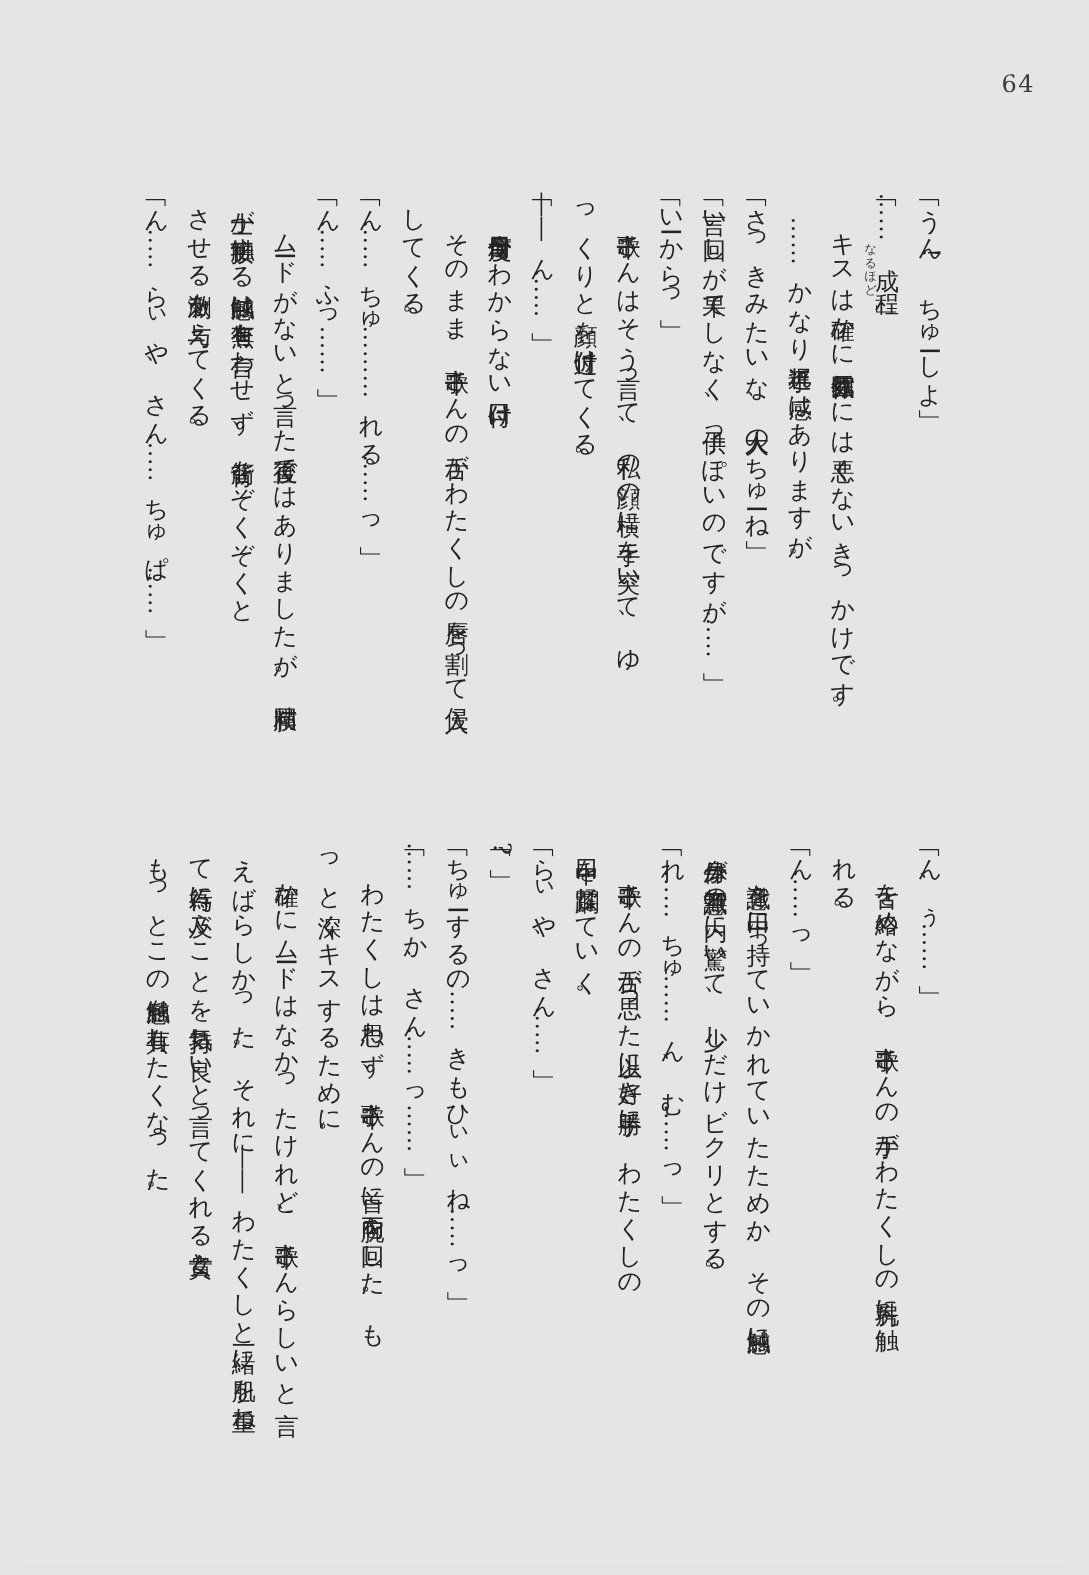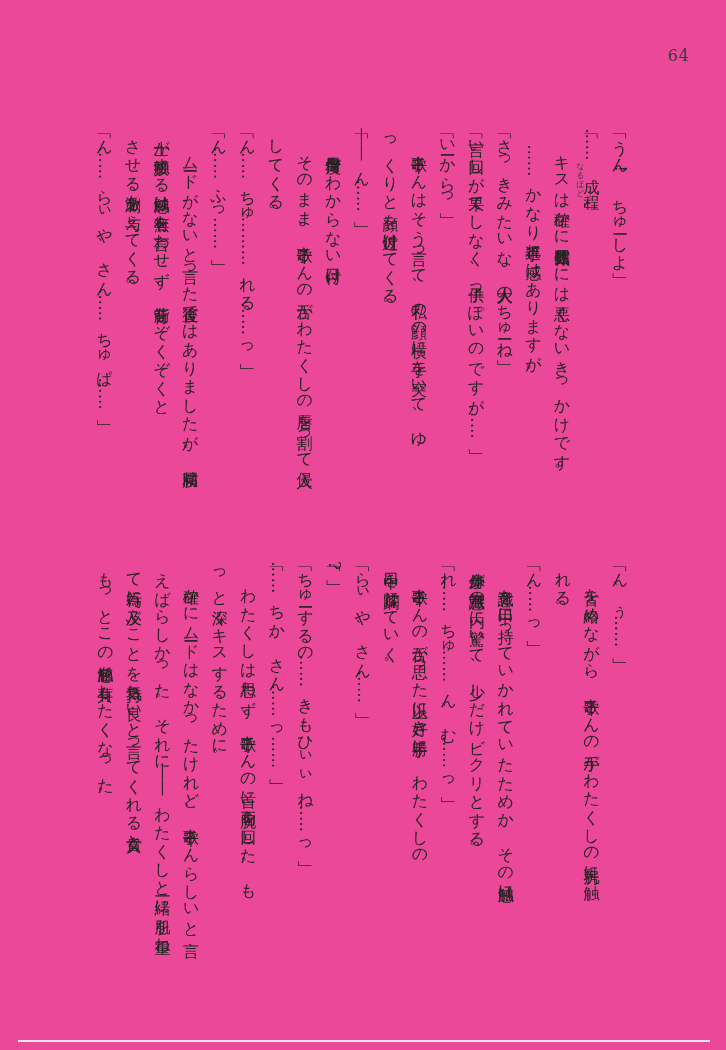--- a/index.html
+++ b/index.html
@@ -4,21 +4,21 @@
 <style>
   html, body {
     margin: 0;
     padding: 0;
     background: #ffffff;
   }
   .page {
     position: relative;
     width: 726px;
     height: 1050px;
-    background: #ec4899;
+    background: #e5e5e5;
     overflow: hidden;
     font-family: "DejaVu Serif", "Liberation Serif", serif;
     color: #232323;
   }
   .page-number {
     position: absolute;
     top: 46px;
     right: 36px;
     font-size: 16px;
     letter-spacing: 1px;

